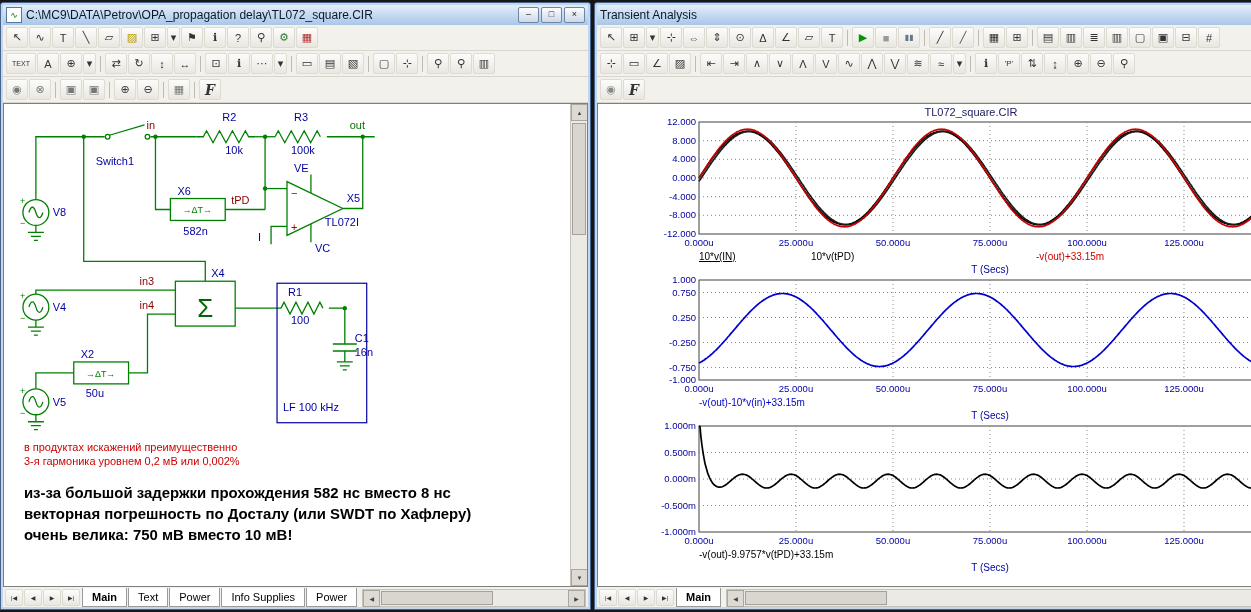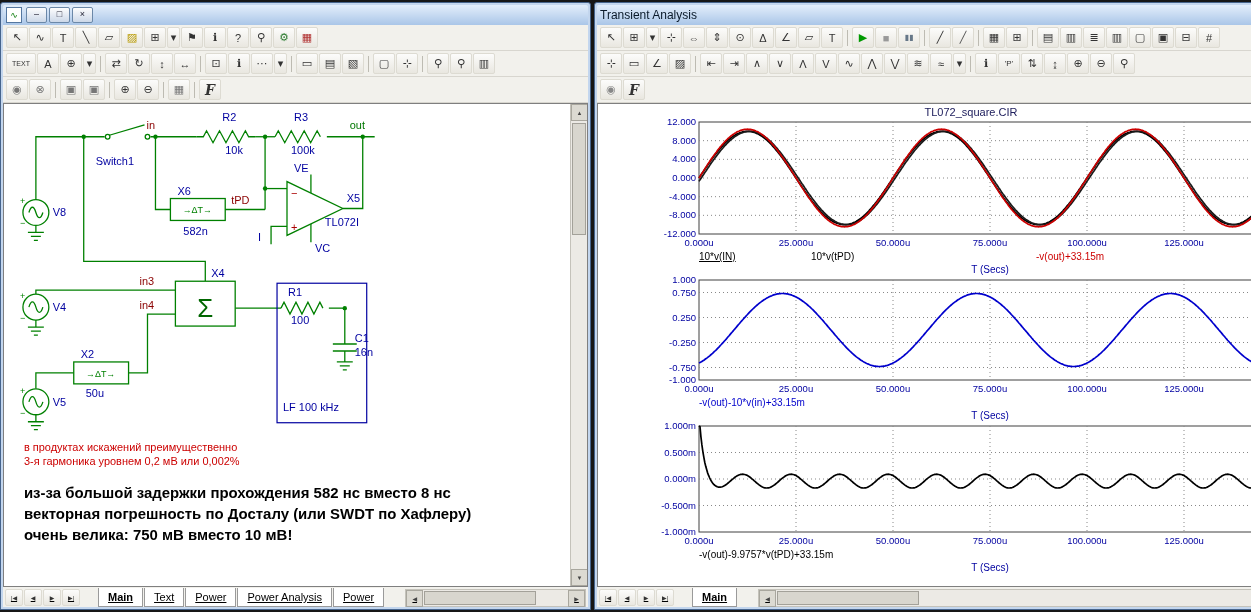--- a/index.html
+++ b/index.html
@@ -26,21 +26,21 @@
   .tsep{width:1px;height:16px;background:#bdbbb2;margin:0 3px;display:inline-block;}
   .client{flex:1;margin:0;background:#fff;border:1px solid #7f7f7f;overflow:hidden;position:relative;}
   .client-left{display:flex;}
   .vscroll{width:16px;background:#eceae5;border-left:1px solid #c4c2ba;display:flex;
            flex-direction:column;align-items:stretch;}
   .sbtn{height:15px;width:15px;background:#dcdad2;border:1px solid #a9a79e;font-size:6px;
         display:flex;align-items:center;justify-content:center;color:#444;}
   .vtrack{flex:1;position:relative;}
   .vthumb{position:absolute;top:2px;left:1px;right:1px;height:110px;background:#d8d6ce;
           border:1px solid #a3a199;}
-  .tabrow{height:19px;display:flex;align-items:stretch;background:#f2f1ec;padding:1px 2px 0 2px;gap:16px;text-decoration:underline;}
+  .tabrow{height:19px;display:flex;align-items:stretch;background:#f2f1ec;padding:1px 2px 0 2px;gap:0;}
   .navbtns{display:flex;gap:1px;align-items:center;margin-right:2px;}
   .navbtns .tbtn{min-width:16px;height:15px;font-size:6px;}
   .tabs{display:flex;align-items:stretch;}
   .tab{padding:0 9px;font-size:11px;display:flex;align-items:center;background:#fff;
        border:1px solid #9a9a9a;border-top:none;margin-right:1px;color:#000;}
   .tab.active{font-weight:bold;}
   .hscroll{flex:1;display:flex;align-items:stretch;margin-left:4px;background:#eceae5;
            border:1px solid #c4c2ba;height:16px;align-self:center;}
   .strack{flex:1;position:relative;}
   .sthumb{position:absolute;left:1px;top:1px;bottom:1px;background:#d8d6ce;border:1px solid #a3a199;}
@@ -53,20 +53,21 @@
   .redtxt{fill:#cc0000;font-size:11px;}
   .boldtxt{fill:#000;font-size:15px;font-weight:bold;}
   .sym{fill:#008000;}
 </style>
 </head>
 <body>
 
 <div class="window" id="win-left" style="left:0;top:2px;width:591px;height:608px;">
   <div class="titlebar">
     <span class="winicon">∿</span>
+    <span class="wtitle">C:\MC9\DATA\Petrov\OPA_propagation delay\TL072_square.CIR</span>
     <span class="winbtns">
       <span class="wbtn">–</span>
       <span class="wbtn">□</span>
       <span class="wbtn">×</span>
     </span>
   </div>
   <div class="toolbar">
       <span class="tbtn">↖</span>
       <span class="tbtn">∿</span>
       <span class="tbtn">T</span>
@@ -278,21 +279,21 @@
     <span class="navbtns">
         <span class="tbtn">|◀</span>
         <span class="tbtn">◀</span>
         <span class="tbtn">▶</span>
         <span class="tbtn">▶|</span>
       </span>
     <span class="tabs">
         <span class="tab active">Main</span>
         <span class="tab">Text</span>
         <span class="tab">Power</span>
-        <span class="tab">Power Analysis</span>
+        <span class="tab">Info Supplies</span>
         <span class="tab">Power</span>
       </span>
     <div class="hscroll">
       <span class="sbtn">◀</span>
       <div class="strack">
         <div class="sthumb" style="width:110px"></div>
       </div>
       <span class="sbtn">▶</span>
     </div>
   </div>

